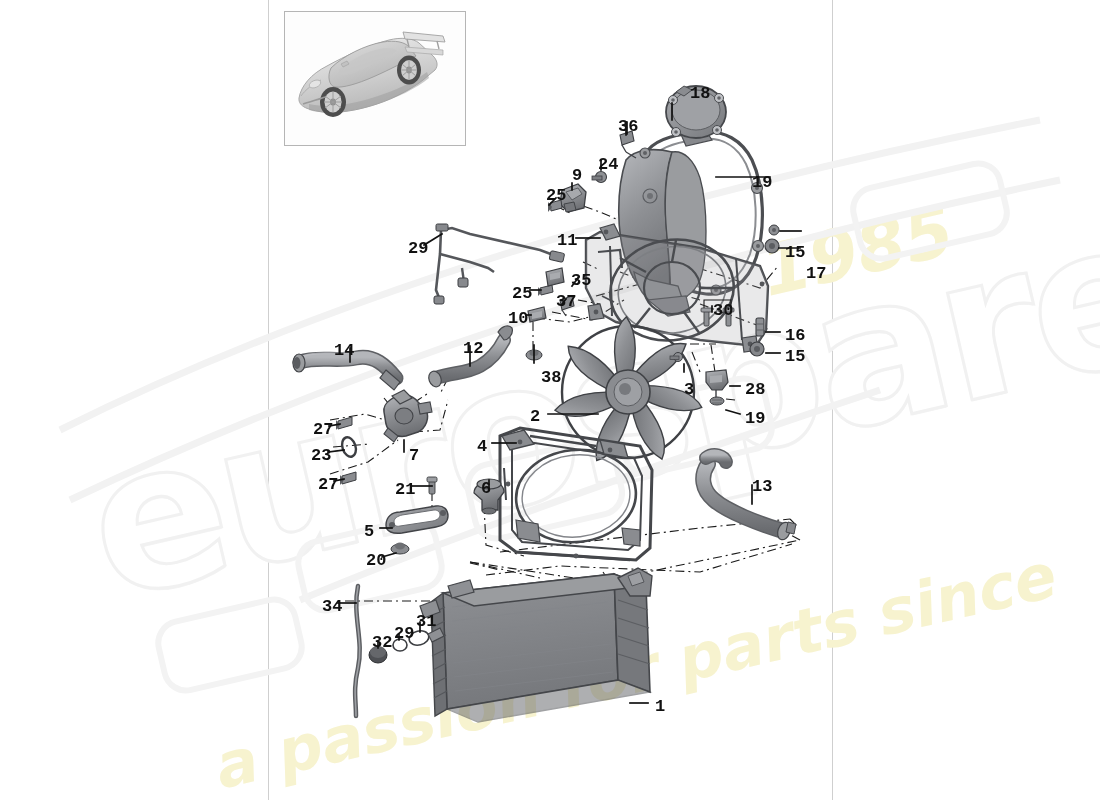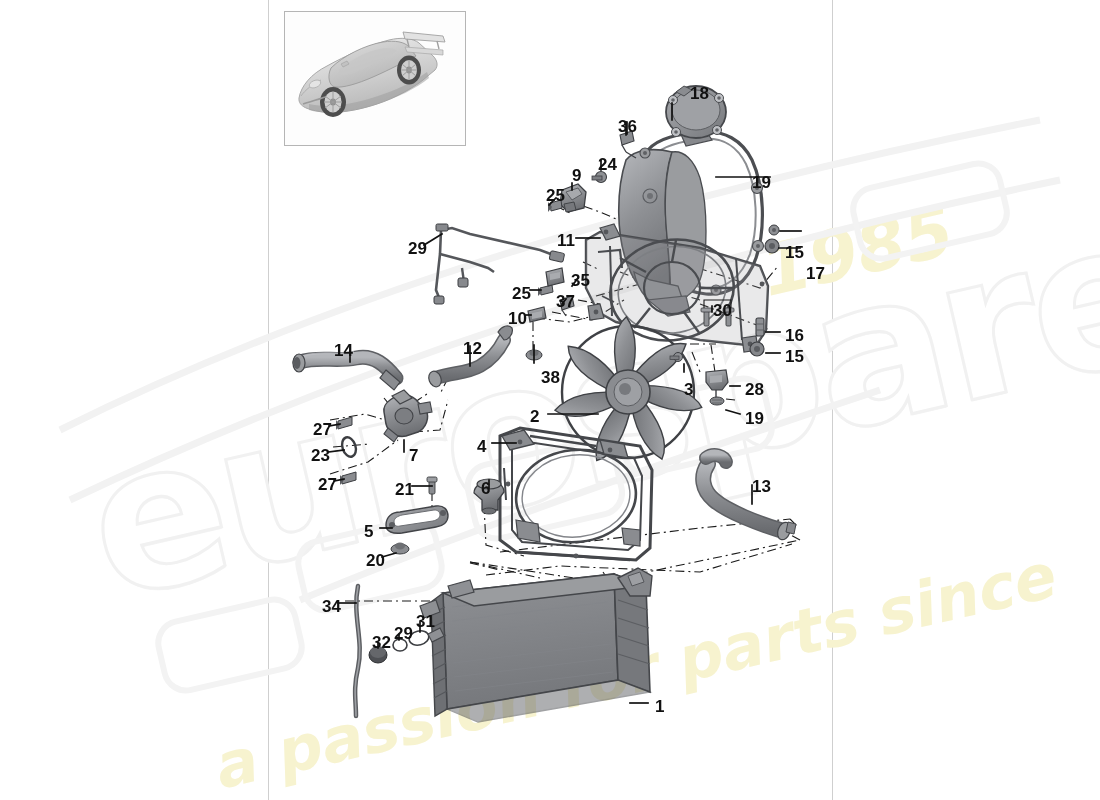--- a/index.html
+++ b/index.html
@@ -39,21 +39,21 @@
   }
 
   
   #thumb{
     position:absolute;left:284px;top:11px;width:180px;height:133px;
     border:1px solid #b5b5b5;background:#fdfdfd;
   }
   
   .num{
     position:absolute;font-size:17px;font-weight:bold;color:#111;
-    font-family:Liberation Sans, sans-serif;letter-spacing:0px;line-height:1;
+    font-family:Liberation Mono, monospace;letter-spacing:0px;line-height:1;
   }
   
   svg.overlay{position:absolute;left:0;top:0;width:1100px;height:800px;pointer-events:none;}
 </style>
 </head>
 <body>
 
 <div id="page">
 
   <div class="vrule" style="left:268px;"></div>

